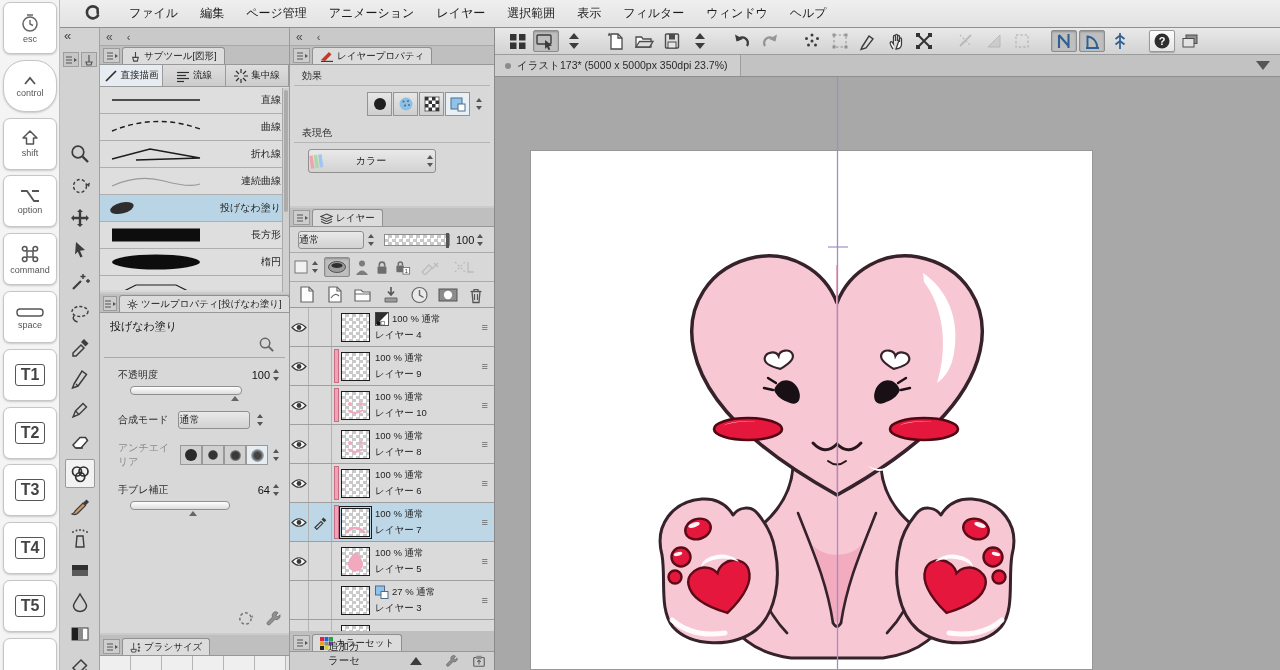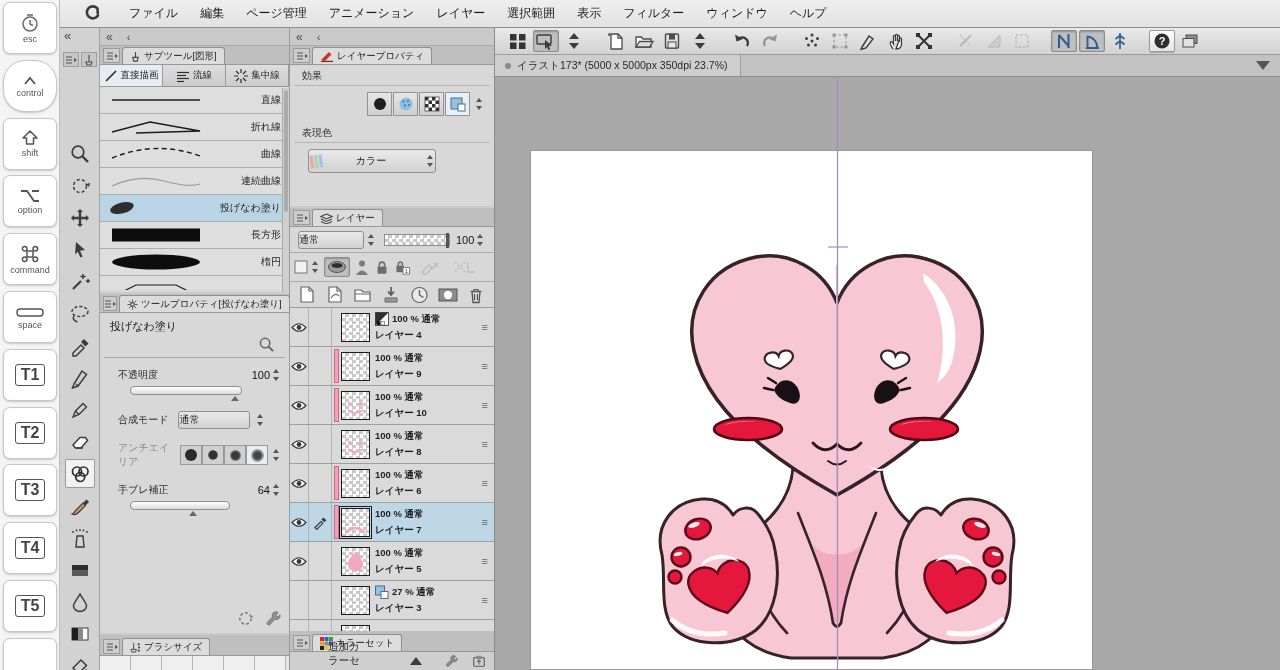--- a/index.html
+++ b/index.html
@@ -417,32 +417,32 @@
           <span>
             <svg width="100" height="18" viewBox="0 0 100 18">
               <line x1="6" y1="9" x2="94" y2="9" stroke="#1c1c1c" stroke-width="1.6"></line>
             </svg>
           </span>
           <span class="lbl">直線</span>
         </div>
         <div class="strow">
           <span>
             <svg width="100" height="18" viewBox="0 0 100 18">
-              <path d="M6,14 L44,4 L94,13 L30,15" fill="none" stroke="#1c1c1c" stroke-width="1.3"></path>
-            </svg>
-          </span>
-          <span class="lbl">折れ線</span>
+              <path d="M6,13 Q50,-5 94,11" fill="none" stroke="#1c1c1c" stroke-width="1.4" stroke-dasharray="5 3.5"></path>
+            </svg>
+          </span>
+          <span class="lbl">曲線</span>
         </div>
         <div class="strow">
           <span>
             <svg width="100" height="18" viewBox="0 0 100 18">
-              <path d="M6,13 Q50,-5 94,11" fill="none" stroke="#1c1c1c" stroke-width="1.4" stroke-dasharray="5 3.5"></path>
-            </svg>
-          </span>
-          <span class="lbl">曲線</span>
+              <path d="M6,14 L44,4 L94,13 L30,15" fill="none" stroke="#1c1c1c" stroke-width="1.3"></path>
+            </svg>
+          </span>
+          <span class="lbl">折れ線</span>
         </div>
         <div class="strow">
           <span>
             <svg width="100" height="18" viewBox="0 0 100 18">
               <path d="M6,14 Q32,2 58,9 T94,12" fill="none" stroke="#9a9a9a" stroke-width="1.2"></path>
             </svg>
           </span>
           <span class="lbl">連続曲線</span>
         </div>
         <div class="strow selected">
@@ -804,21 +804,21 @@
             <circle cx="10" cy="8" r="4.2" fill="#fff"></circle>
           </svg>
         </span>
       <span>
           <svg width="16" height="18" viewBox="0 0 16 18">
             <path d="M4,5.5 h8 l-1,11 h-6z" fill="none" stroke="#555" stroke-width="1.3"></path>
             <path d="M2.5,5.5 h11 M6,5.5 V3.5 h4 v2 M6.5,8 v6 M9.5,8 v6" fill="none" stroke="#555" stroke-width="1.2"></path>
           </svg>
         </span>
     </div>
-    <div id="layerlist" style="overflow:hidden;height:327px;background:#5eead4;font-weight:bold;">
+    <div id="layerlist" style="overflow:hidden;height:327px;background:#5eead4;">
         <div class="lrow">
           <div class="lcell-eye">
             <span>
               <svg width="16" height="11" viewBox="0 0 16 11">
                 <path d="M1,5.5 Q8,-2 15,5.5 Q8,13 1,5.5 Z" fill="#fff" stroke="#3a3a3a" stroke-width="1.1"></path>
                 <circle cx="8" cy="5.5" r="2.4" fill="#3a3a3a"></circle>
               </svg>
             </span>
           </div>
           <div class="lcell-pick"></div>

